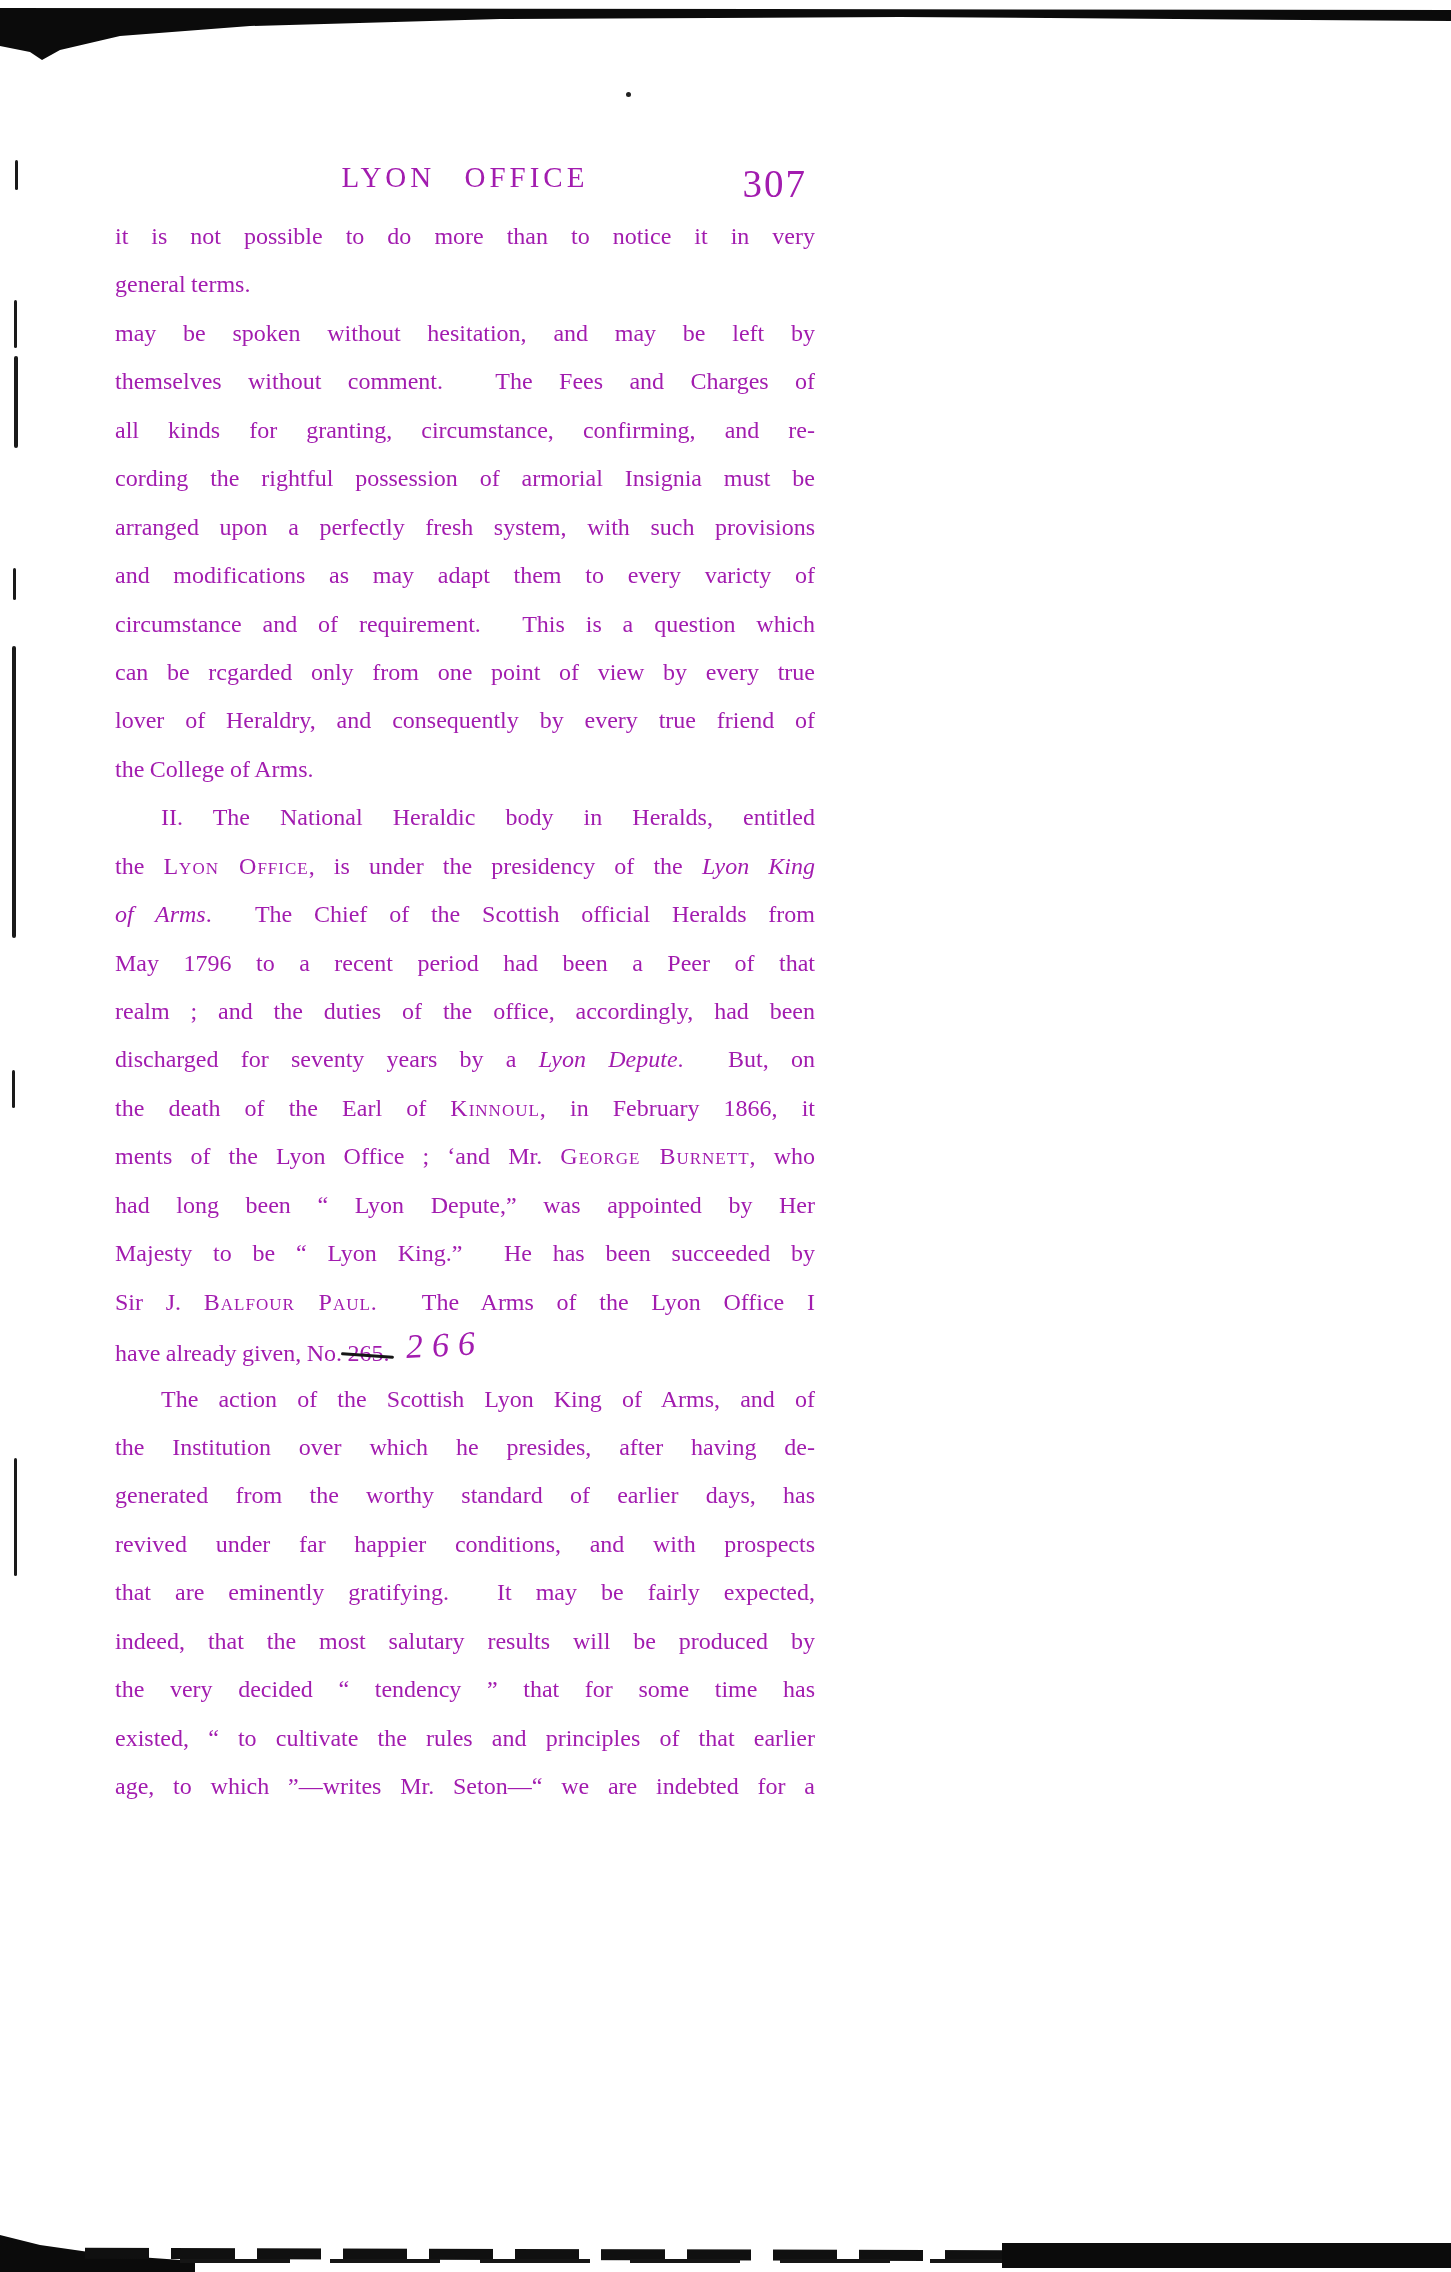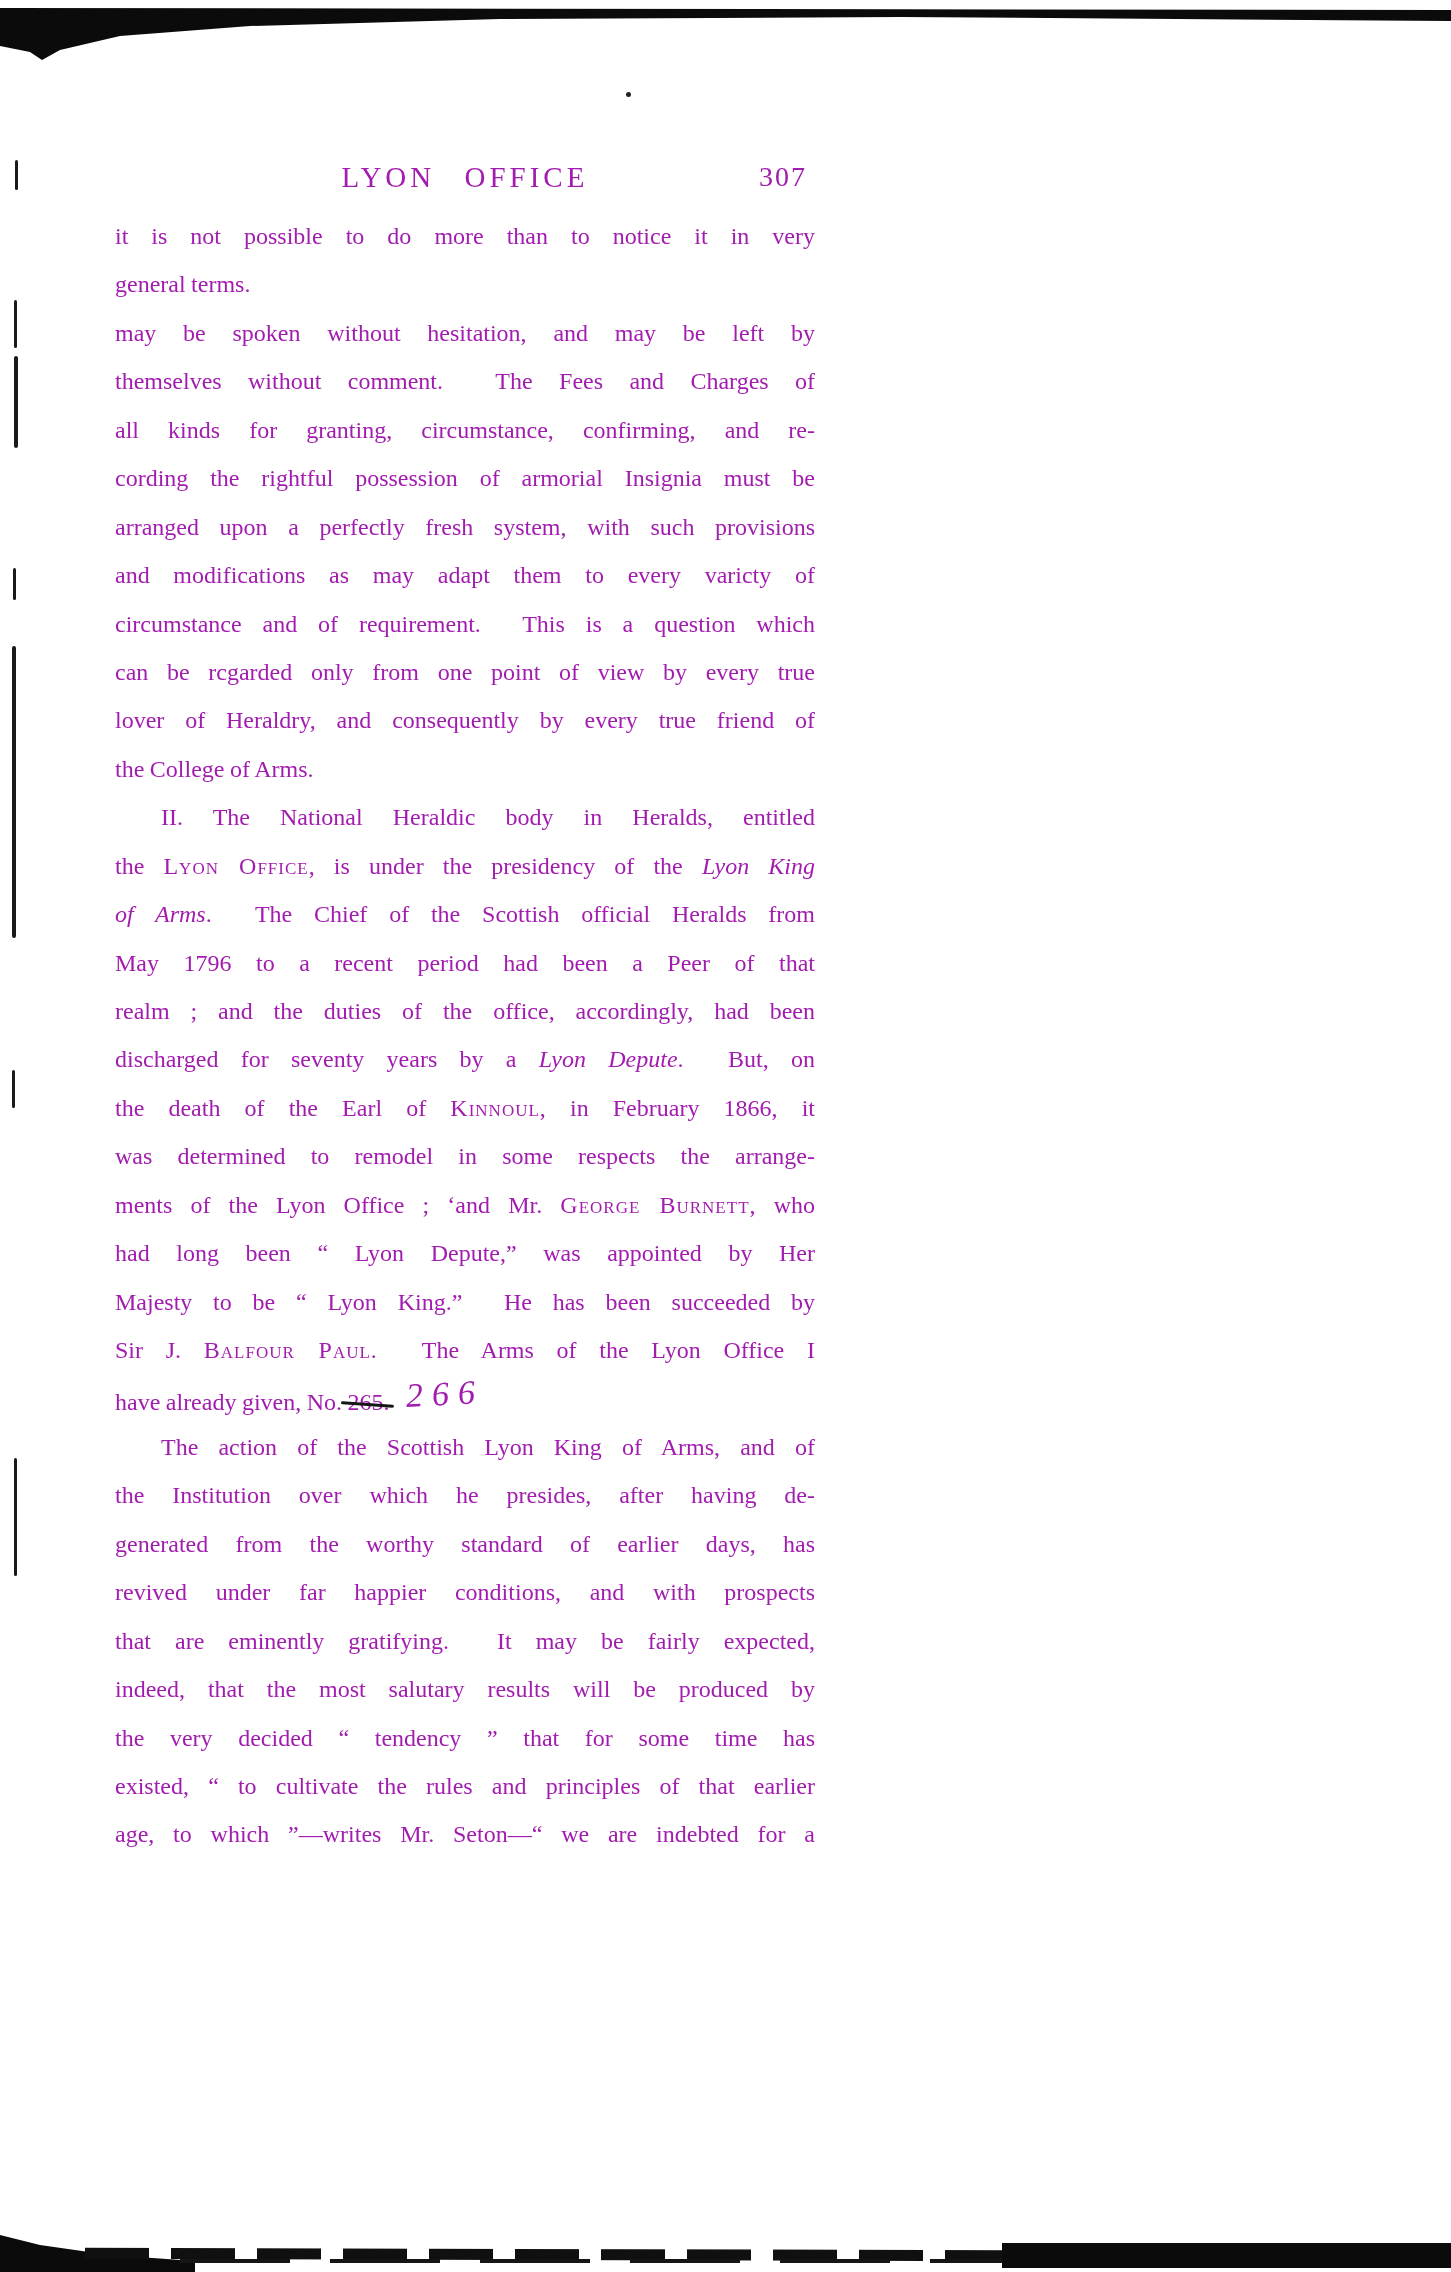--- a/index.html
+++ b/index.html
@@ -25,21 +25,21 @@
     background:repeating-linear-gradient(90deg,#101010 0 64px,transparent 64px 86px);
     transform:rotate(0.15deg);}
   .bottom-dashes2{position:absolute;left:180px;top:2259px;width:830px;height:4px;
     background:repeating-linear-gradient(90deg,#151515 0 110px,transparent 110px 150px);}
   .bottom-block{position:absolute;left:1002px;top:2243px;width:449px;height:25px;background:#0b0b0b;}
 
   
   .running-head{position:absolute;left:115px;top:161px;width:700px;height:36px;}
   .head-title{position:absolute;left:0;right:0;text-align:center;font-size:29px;
     letter-spacing:4px;word-spacing:18px;}
-  .page-num{position:absolute;right:8px;top:0px;font-size:28px;letter-spacing:2px;}
+  .page-num{position:absolute;right:8px;top:0px;font-size:39px;letter-spacing:2px;}
 
   
   .text-block{position:absolute;left:115px;top:212px;width:700px;
     font-size:24px;line-height:48.45px;word-spacing:-0.5px;}
   .line{text-align:justify;text-align-last:justify;height:48.45px;overflow:hidden;}
   .line.par-end{text-align-last:left;}
   .line.indent{text-indent:46px;}
   .sc{font-variant:small-caps;letter-spacing:1px;}
   .it{font-style:italic;}
   .st{position:relative;display:inline-block;}
@@ -80,21 +80,20 @@
       <div class="line"><span>can be rcgarded only from one point of view by every true</span></div>
       <div class="line"><span>lover of Heraldry, and consequently by every true friend of</span></div>
       <div class="line par-end"><span>the College of Arms.</span></div>
       <div class="line indent"><span>II. The National Heraldic body in Heralds, entitled</span></div>
       <div class="line"><span>the </span><span class="sc">Lyon Office</span><span>, is under the presidency of the </span><span class="it">Lyon King</span></div>
       <div class="line"><span class="it">of Arms</span><span>.&nbsp; The Chief of the Scottish official Heralds from</span></div>
       <div class="line"><span>May 1796 to a recent period had been a Peer of that</span></div>
       <div class="line"><span>realm ; and the duties of the office, accordingly, had been</span></div>
       <div class="line"><span>discharged for seventy years by a </span><span class="it">Lyon Depute</span><span>.&nbsp; But, on</span></div>
       <div class="line"><span>the death of the Earl of </span><span class="sc">Kinnoul</span><span>, in February 1866, it</span></div>
-      <div class="line"><span>was determined to remodel in some respects the arrange-</span></div>
       <div class="line"><span>ments of the Lyon Office ; ‘and Mr. </span><span class="sc">George Burnett</span><span>, who</span></div>
       <div class="line"><span>had long been “ Lyon Depute,” was appointed by Her</span></div>
       <div class="line"><span>Majesty to be “ Lyon King.”&nbsp; He has been succeeded by</span></div>
       <div class="line"><span>Sir J. </span><span class="sc">Balfour Paul</span><span>.&nbsp; The Arms of the Lyon Office I</span></div>
       <div class="line par-end"><span>have already given, No. </span><span class="st">265.</span><span class="hw">266</span></div>
       <div class="line indent"><span>The action of the Scottish Lyon King of Arms, and of</span></div>
       <div class="line"><span>the Institution over which he presides, after having de-</span></div>
       <div class="line"><span>generated from the worthy standard of earlier days, has</span></div>
       <div class="line"><span>revived under far happier conditions, and with prospects</span></div>
       <div class="line"><span>that are eminently gratifying.&nbsp; It may be fairly expected,</span></div>

